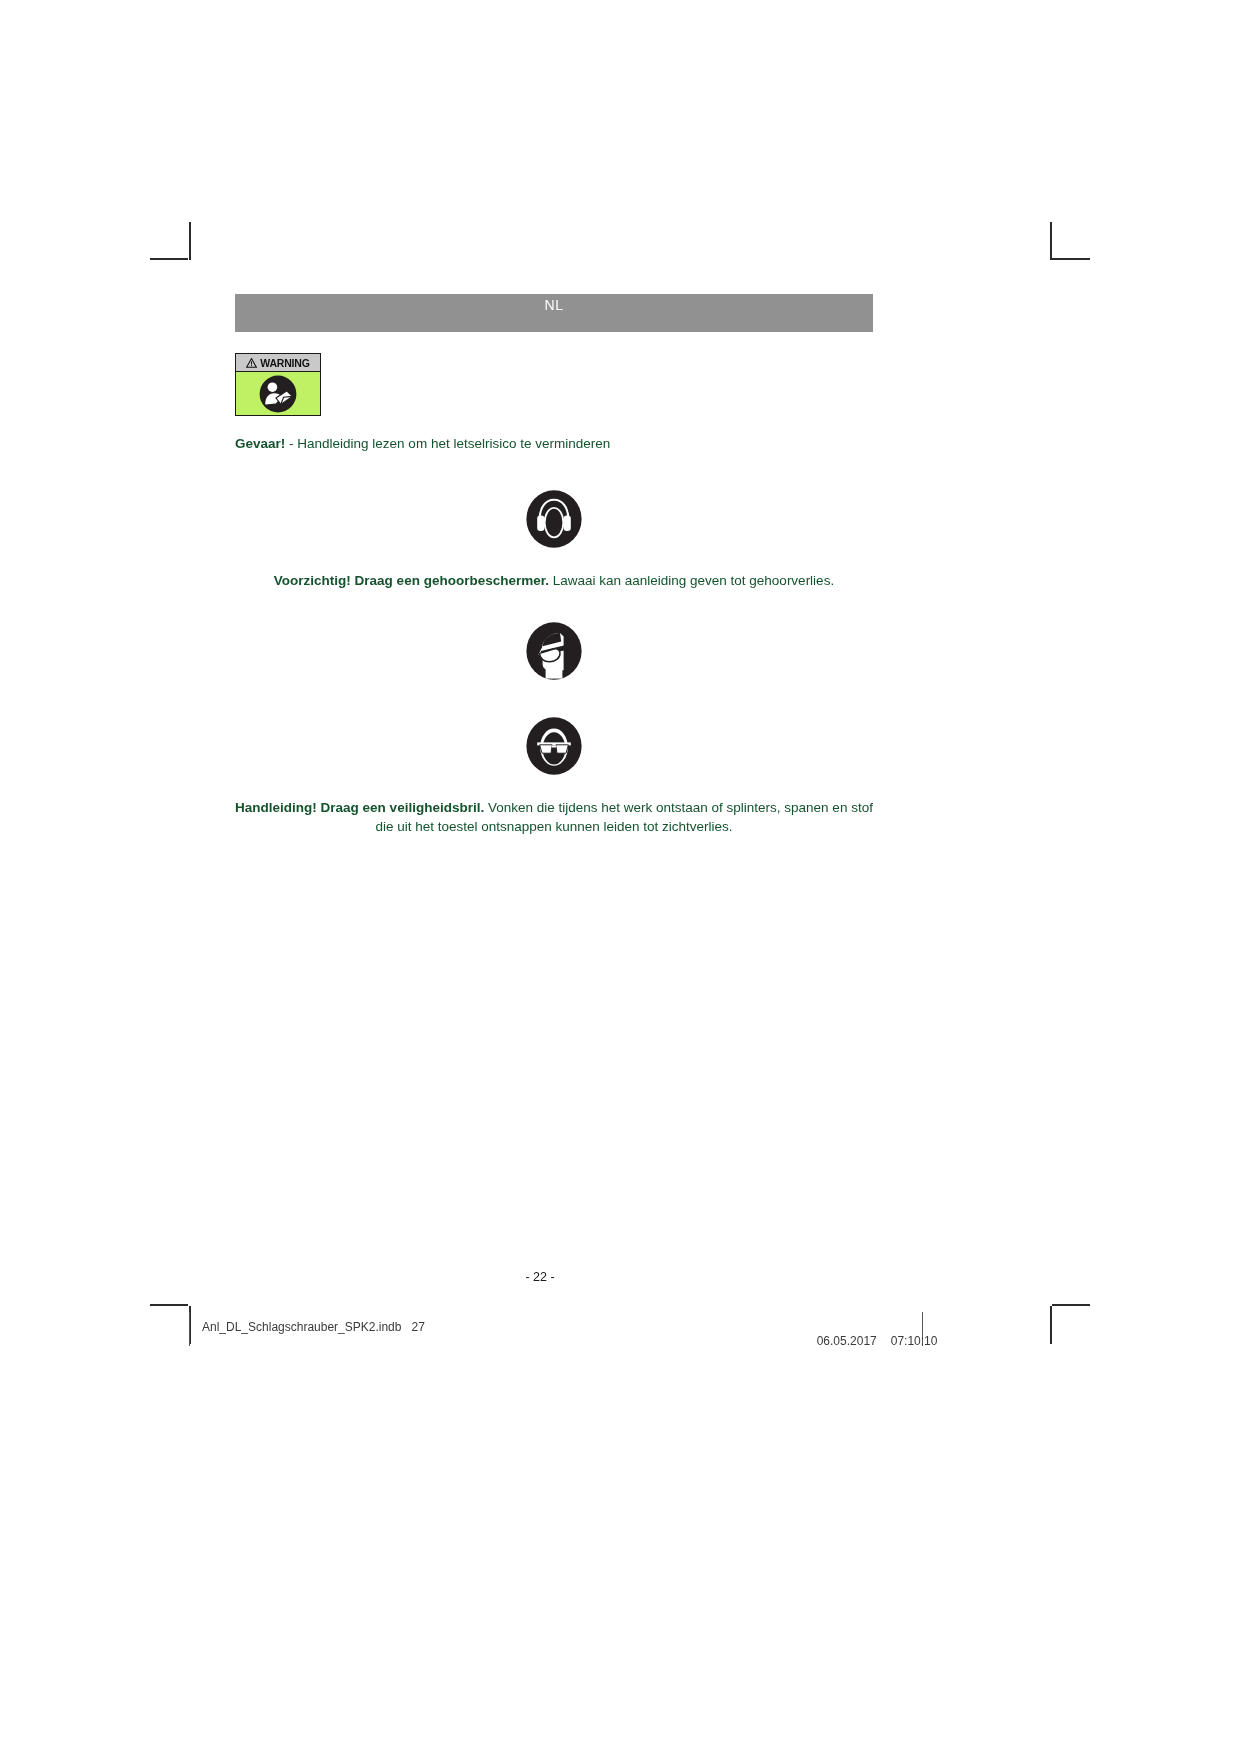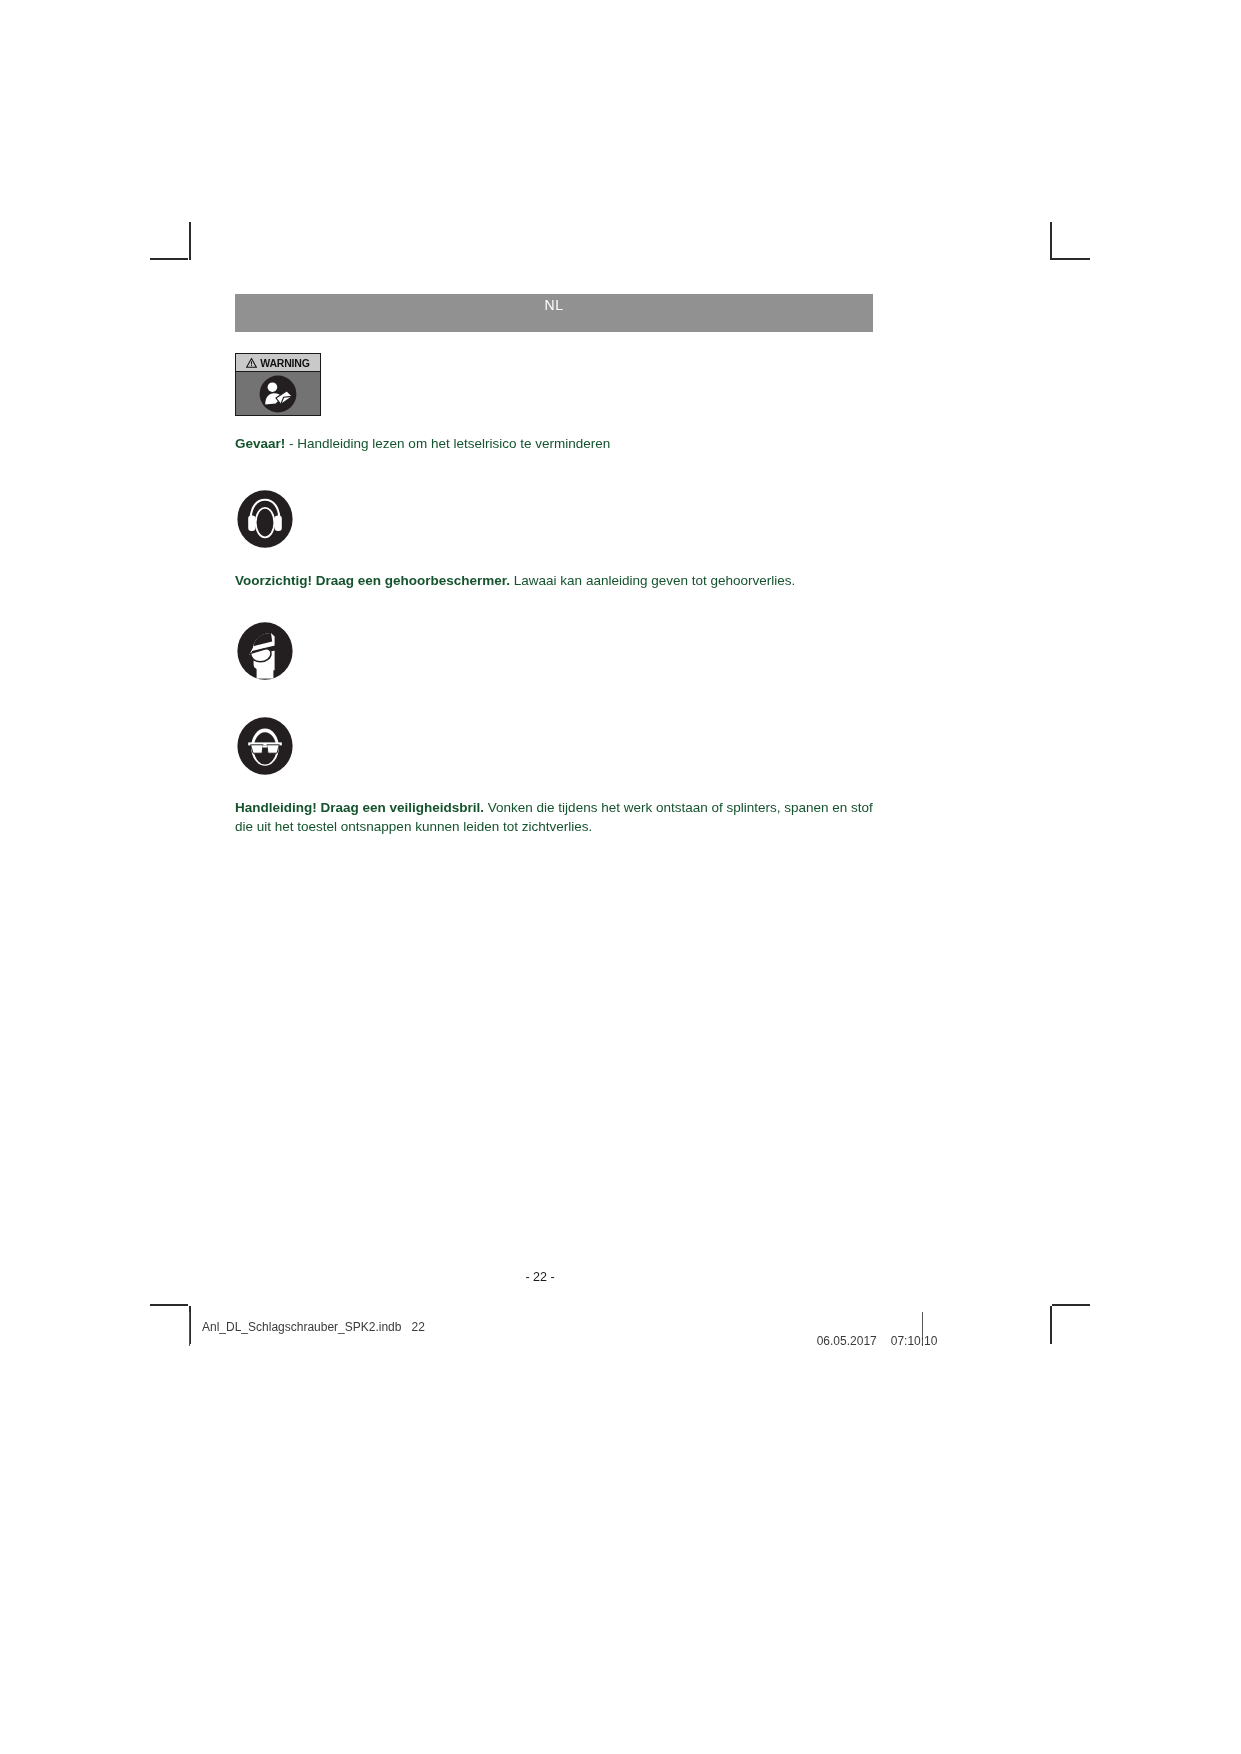--- a/index.html
+++ b/index.html
@@ -54,21 +54,21 @@
     line-height: 22px;
     text-align: center;
     letter-spacing: 0.5px;
   }
 
   
   .warning-label {
     margin-top: 21px;
     width: 86px;
     border: 1.5px solid #1a1a1a;
-    background: #737373;
+    background: #bef264;
     box-sizing: border-box;
   }
   .warning-label-head {
     background: #c9c9c9;
     border-bottom: 1.5px solid #1a1a1a;
     height: 17px;
     display: flex;
     align-items: center;
     justify-content: center;
     gap: 3px;
@@ -94,21 +94,21 @@
 
   
   .caption {
     font-size: 13.5px;
     line-height: 19px;
     margin-top: 18px;
     color: #14532d;
   }
   .caption b { font-weight: bold; }
 
-  .sig-block { margin-top: 31px; }
+  .sig-block { margin-top: 31px; text-align: center; }
   .sig-block.first-sig { margin-top: 36px; }
 
   
   .page-number {
     position: absolute;
     left: 0;
     top: 1270px;
     width: 1080px;
     text-align: center;
     font-size: 12.5px;
@@ -232,17 +232,17 @@
     </div>
   </div>
 
 </div>
 
 <div class="page-number">- 22 -</div>
 
 <div class="rule-v rule-left"></div>
 <div class="rule-v rule-right"></div>
 
-<div class="imprint imprint-left">Anl_DL_Schlagschrauber_SPK2.indb   22</div>
+<div class="imprint imprint-left">Anl_DL_Schlagschrauber_SPK2.indb   27</div>
 
 <div class="imprint imprint-right">
   <span>06.05.2017</span><span class="ts-time">07:10:10</span>
 </div>
 
 </body></html>

